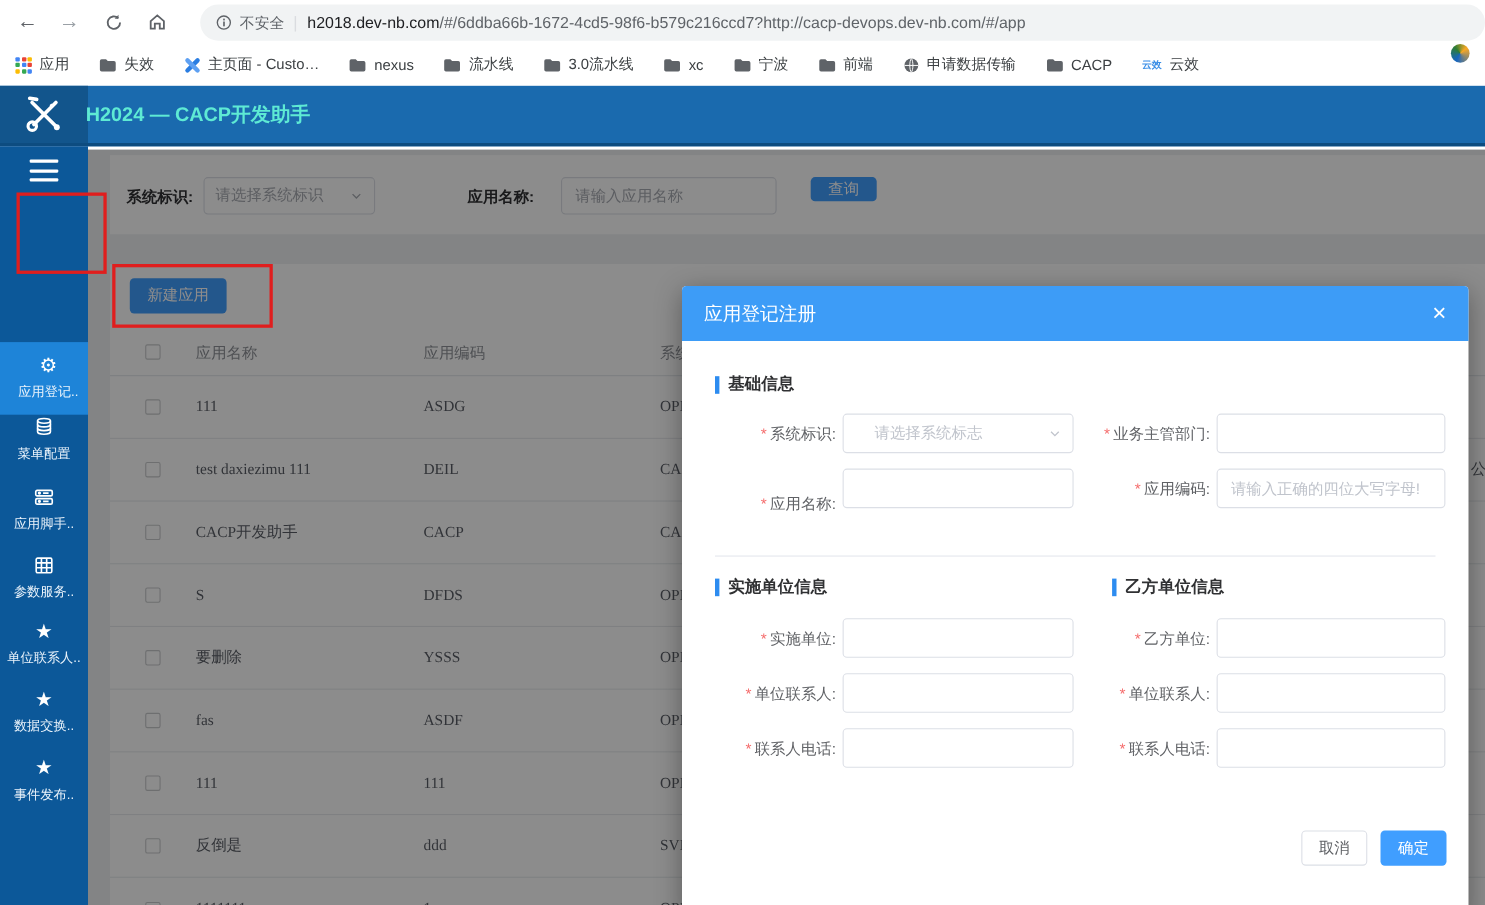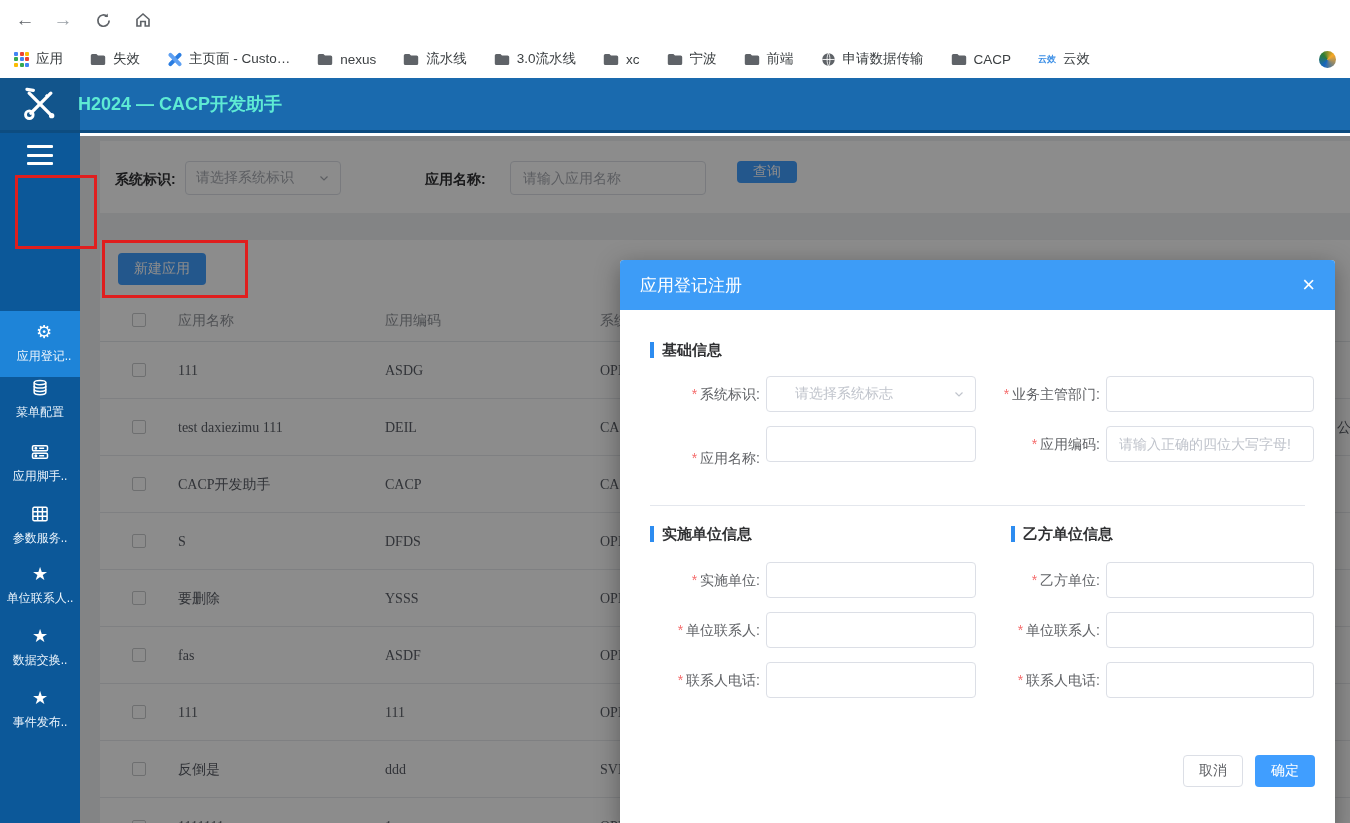--- a/index.html
+++ b/index.html
@@ -12,21 +12,21 @@
   .nav-ico { position:absolute; top:7px; width:26px; height:26px; display:flex; align-items:center; justify-content:center;
              font-size:19px; color:#5f6368; border-radius:50%; }
   .url-pill { position:absolute; left:182px; top:4px; width:1168px; height:33px; background:#f1f3f4; border-radius:17px;
               display:flex; align-items:center; padding-left:14px; white-space:nowrap; overflow:hidden; }
   .url-pill .sec { color:#5f6368; font-size:13.5px; margin:0 8px 0 7px; }
   .url-pill .sep { color:#dadce0; font-size:15px; margin-right:9px; }
   .url-pill .dom { color:#202124; font-size:14.5px; }
   .url-pill .path { color:#5f6368; font-size:14.5px; }
 
   .bookmarks { position:absolute; left:0; top:40px; width:1350px; height:38px; background:#fff;
-               display:flex; align-items:center; padding:0 14px; gap:27px; }
+               display:flex; padding:0 14px; gap:27px; }
   .bm { display:flex; align-items:center; gap:7px; white-space:nowrap; }
   .bm .lbl { font-size:13.5px; color:#3c4043; }
   .folder-svg, .globe-svg { display:block; }
   .apps-grid { display:grid; grid-template-columns:repeat(3,4px); grid-template-rows:repeat(3,4px); gap:1.5px; }
   .apps-grid i { border-radius:1px; }
   .xlogo { width:15px; height:15px; position:relative; }
   .xlogo::before,.xlogo::after { content:""; position:absolute; left:6px; top:-1px; width:4px; height:17px; border-radius:2px; background:#2a7de1; }
   .xlogo::before { transform:rotate(45deg); }
   .xlogo::after { transform:rotate(-45deg); background:#5ea0f2; }
   .yunxiao-ico { font-size:9px; font-weight:bold; color:#3a8ee6; letter-spacing:0; }
@@ -112,20 +112,31 @@
       <svg width="17" height="17" viewBox="0 0 24 24">
           <path d="M17.6 6.4A8 8 0 1 0 20 12" fill="none" stroke="#5f6368" stroke-width="2.4"></path>
           <path d="M18 2v5h-5z" fill="#5f6368"></path>
         </svg>
     </div>
     <div class="nav-ico" style="left:130px;">
       <svg width="18" height="18" viewBox="0 0 24 24">
           <path d="M4 11 12 4l8 7v9h-5v-6h-6v6H4z" fill="none" stroke="#5f6368" stroke-width="2.2"></path>
         </svg>
     </div>
+    <div class="url-pill">
+      <svg width="15" height="15" viewBox="0 0 24 24">
+          <circle cx="12" cy="12" r="9.5" fill="none" stroke="#5f6368" stroke-width="2"></circle>
+          <rect x="11" y="10.5" width="2.4" height="7" fill="#5f6368"></rect>
+          <rect x="11" y="6.3" width="2.4" height="2.6" fill="#5f6368"></rect>
+        </svg>
+      <span class="sec">不安全</span>
+      <span class="sep">|</span>
+      <span class="dom">h2018.dev-nb.com</span>
+        <span class="path">/#/6ddba66b-1672-4cd5-98f6-b579c216ccd7?http://cacp-devops.dev-nb.com/#/app</span>
+    </div>
   </div>
 
   <div class="bookmarks">
     <div class="bm">
       <span class="apps-grid">
         <i style="background:#4285f4"></i>
           <i style="background:#ea4335"></i>
           <i style="background:#fbbc04"></i>
         <i style="background:#34a853"></i>
           <i style="background:#4285f4"></i>

